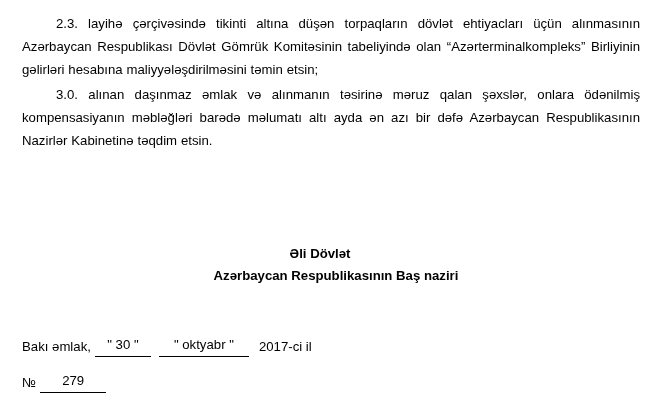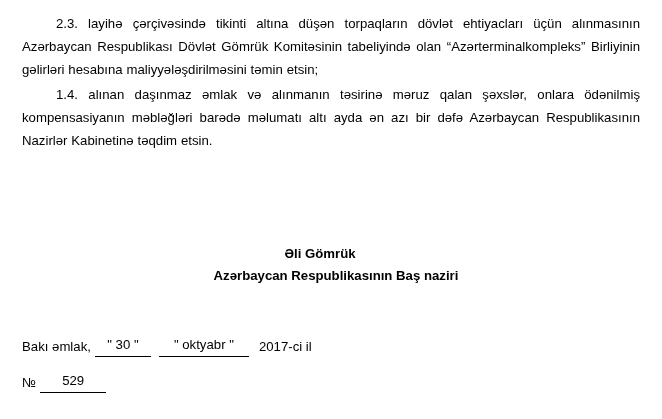--- a/index.html
+++ b/index.html
@@ -89,34 +89,34 @@
     margin-top: 14px;
   }
 </style>
 </head>
 <body>
 
 <div class="page">
 
   <div class="body-text">
     <p class="para">2.3. layihə çərçivəsində tikinti altına düşən torpaqların dövlət ehtiyacları üçün alınmasının Azərbaycan Respublikası Dövlət Gömrük Komitəsinin tabeliyində olan “Azərterminalkompleks” Birliyinin gəlirləri hesabına maliyyələşdirilməsini təmin etsin;</p>
-    <p class="para">1.4. alınan daşınmaz əmlak və alınmanın təsirinə məruz qalan şəxslər, onlara ödənilmiş kompensasiyanın məbləğləri barədə məlumatı altı ayda ən azı bir dəfə Azərbaycan Respublikasının Nazirlər Kabinetinə təqdim etsin.</p>
+    <p class="para">3.0. alınan daşınmaz əmlak və alınmanın təsirinə məruz qalan şəxslər, onlara ödənilmiş kompensasiyanın məbləğləri barədə məlumatı altı ayda ən azı bir dəfə Azərbaycan Respublikasının Nazirlər Kabinetinə təqdim etsin.</p>
   </div>
 
   <div class="signature-block">
-    <div class="sig-name">Əli Gömrük</div>
+    <div class="sig-name">Əli Dövlət</div>
     <div class="sig-title">Azərbaycan Respublikasının Baş naziri</div>
   </div>
 
   <div class="footer">
     <div class="footer-line">
       <span class="footer-label">Bakı əmlak,</span>
       <span class="fill-field w-day">" 30 "</span>
       <span class="fill-field w-month">" oktyabr "</span>
       <span class="footer-year">2017-ci il</span>
     </div>
     <div class="footer-line footer-num">
       <span class="footer-label">№</span>
-      <span class="fill-field w-number">529</span>
+      <span class="fill-field w-number">279</span>
     </div>
   </div>
 
 </div>
 
 </body></html>

